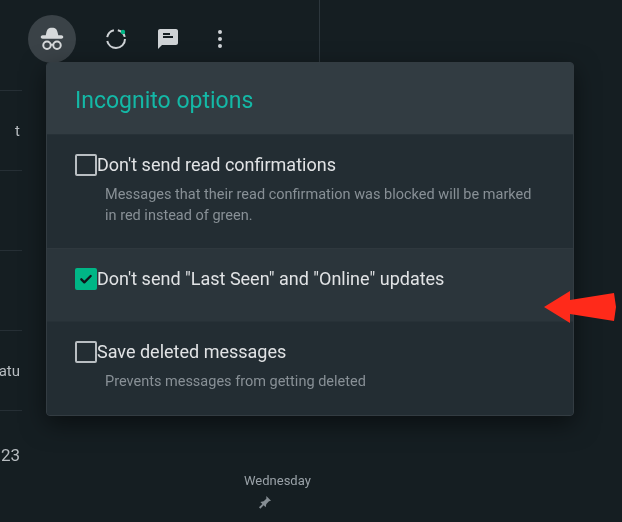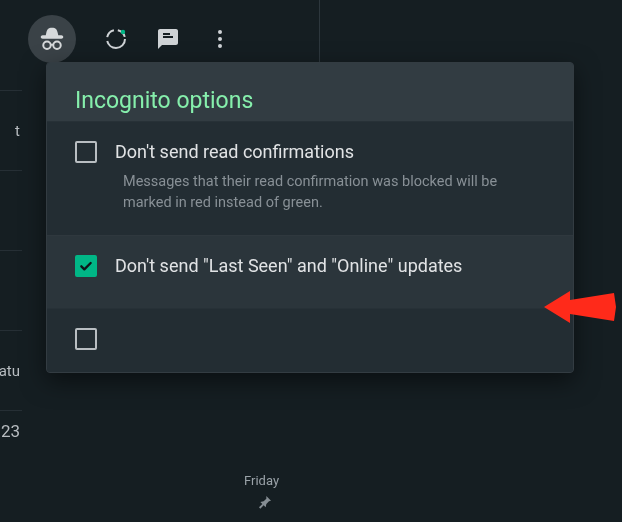--- a/index.html
+++ b/index.html
@@ -41,28 +41,27 @@
       width: 528px;
       background: #2b353b;
       border: 1px solid #333c42;
       border-radius: 4px;
       box-shadow: 0 8px 24px rgba(0,0,0,0.5);
       overflow: hidden;
     }
     .panel-title {
       font-size: 23px;
       font-weight: 400;
-      color: #86efac;
-      padding: 24px 28px 7px 28px;
+      color: #14b8a6;
+      padding: 24px 28px 20px 28px;
       background: #323c42;
     }
     .opt {
       display: flex;
       align-items: flex-start;
-      gap: 18px;
       padding: 18px 28px 22px 28px;
       background: #232d33;
       border-top: 1px solid rgba(255,255,255,0.02);
     }
     .opt.selected { background: #2b353b; }
     .checkbox {
       width: 22px; height: 22px;
       border: 2px solid #b9bec2;
       border-radius: 2px;
       flex-shrink: 0;
@@ -152,26 +151,26 @@
 
 <div class="sidebar-hint">
   <div class="sidebar-item">
       <span>t</span>
     </div>
   <div class="sidebar-item"></div>
   <div class="sidebar-item"></div>
   <div class="sidebar-item">
       <span>Satu</span>
     </div>
-  <div class="sidebar-item" style="height:auto;padding-top:10px;">
+  <div class="sidebar-item" style="height:auto;padding-top:34px;">
       <span style="font-size:17px">23</span>
     </div>
 </div>
 
-<div class="bg-text2">Friday</div>
+<div class="bg-text2">Wednesday</div>
 <div class="pin">
   <svg width="16" height="16" viewBox="0 0 24 24">
       <path fill="#868e94" d="M14 3l7 7-3 1-4 4-1 5-3-3-5 5-2-2 5-5-3-3 5-1 4-4z"></path>
     </svg>
 </div>
 
 <div class="panel">
   <div class="panel-title">Incognito options</div>
 
   <div class="opt">
@@ -188,18 +187,22 @@
         <path fill="none" stroke="#0f1419" stroke-width="3.5" stroke-linecap="round" stroke-linejoin="round" d="M5 12.5l4.5 4.5L19 7.5"></path>
       </svg>
     </div>
     <div class="opt-body">
       <div class="opt-label">Don't send "Last Seen" and "Online" updates</div>
     </div>
   </div>
 
   <div class="opt">
     <div class="checkbox"></div>
+    <div class="opt-body">
+      <div class="opt-label">Save deleted messages</div>
+      <div class="opt-desc">Prevents messages from getting deleted</div>
+    </div>
   </div>
 </div>
 
 <svg class="arrow" width="72" height="44" viewBox="0 0 72 44">
   <path fill="#ff2a1a" d="M0 22 L26 6 L26 15 L70 8 L72 22 L70 36 L26 29 L26 38 Z"></path>
 </svg>
 
 </body></html>

